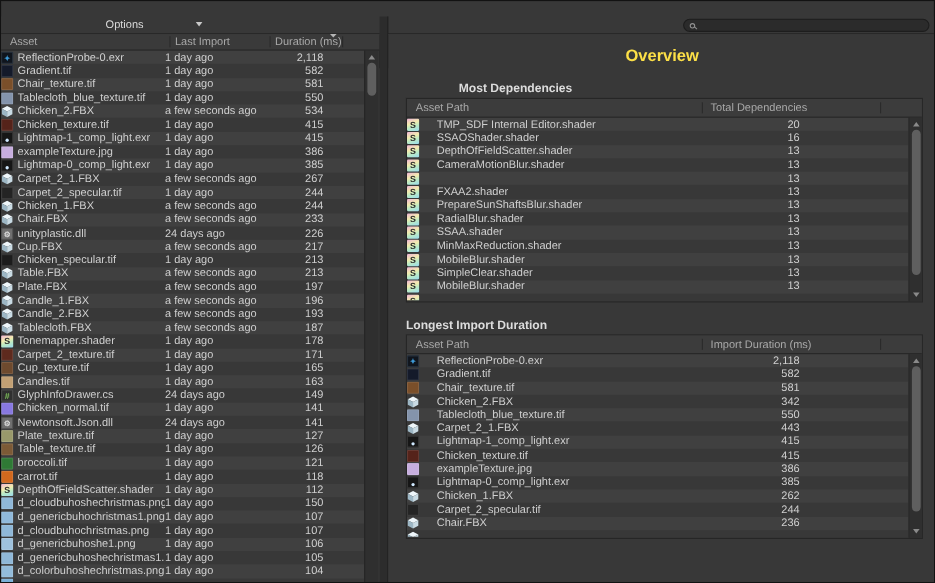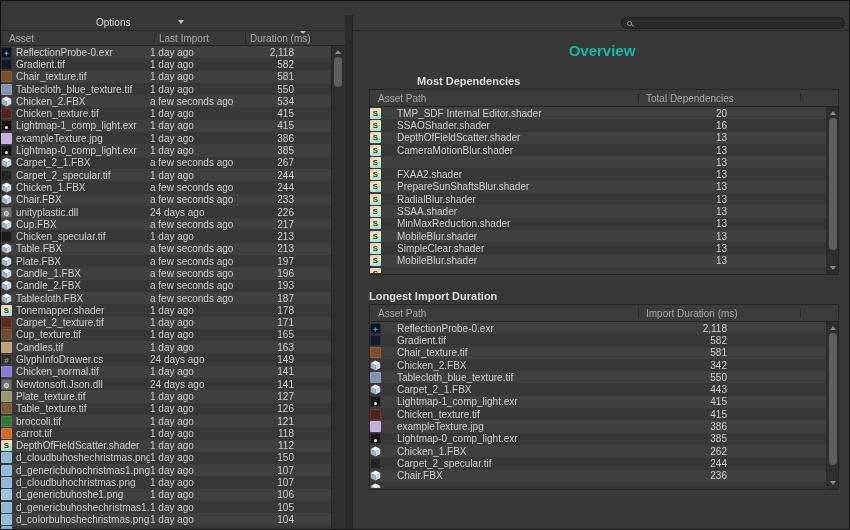--- a/index.html
+++ b/index.html
@@ -50,21 +50,21 @@
   .sb-up{position:absolute;left:3px;top:4px;width:0;height:0;border-left:3.5px solid transparent;
        border-right:3.5px solid transparent;border-bottom:4px solid #8a8a8a;}
   .sb-dn{position:absolute;left:3px;bottom:4px;width:0;height:0;border-left:3.5px solid transparent;
        border-right:3.5px solid transparent;border-top:4px solid #8a8a8a;}
   #lthumb{position:absolute;left:2px;top:11px;width:8px;height:30px;background:#5f5f5f;border-radius:4px;}
   #vdivider{position:absolute;left:344px;top:14px;width:8px;height:516px;background:#2c2c2c;
        border-right:1px solid #222;}
   
   #rightpane{position:absolute;left:352px;top:30px;width:498px;height:500px;background:#383838;}
   #ov-title{position:absolute;left:0;top:11px;width:100%;text-align:center;font-size:15px;
-       font-weight:bold;color:#14b8a6;}
+       font-weight:bold;color:#fde047;}
   .sect-h{position:absolute;left:16px;font-size:11px;font-weight:bold;color:#dcdcdc;}
   #md-head{top:44px;padding-left:48px;} #li-head{top:259px;}
   .rtable{position:absolute;left:16px;width:470px;height:186px;border:1px solid #262626;background:#383838;}
   #md-table{top:58px;} #li-table{top:273px;}
   .rth{position:relative;height:17px;background:#3c3c3c;border-bottom:1px solid #262626;
        font-size:10px;color:#a9a9a9;}
   .rth .h1{position:absolute;left:8px;top:3px;}
   .rth .h2{position:absolute;left:276px;top:3px;}
   .rth .d{position:absolute;top:3px;bottom:3px;width:1px;background:#2a2a2a;}
   .rbody{position:absolute;left:0;top:17px;width:456px;height:166px;overflow:hidden;}

